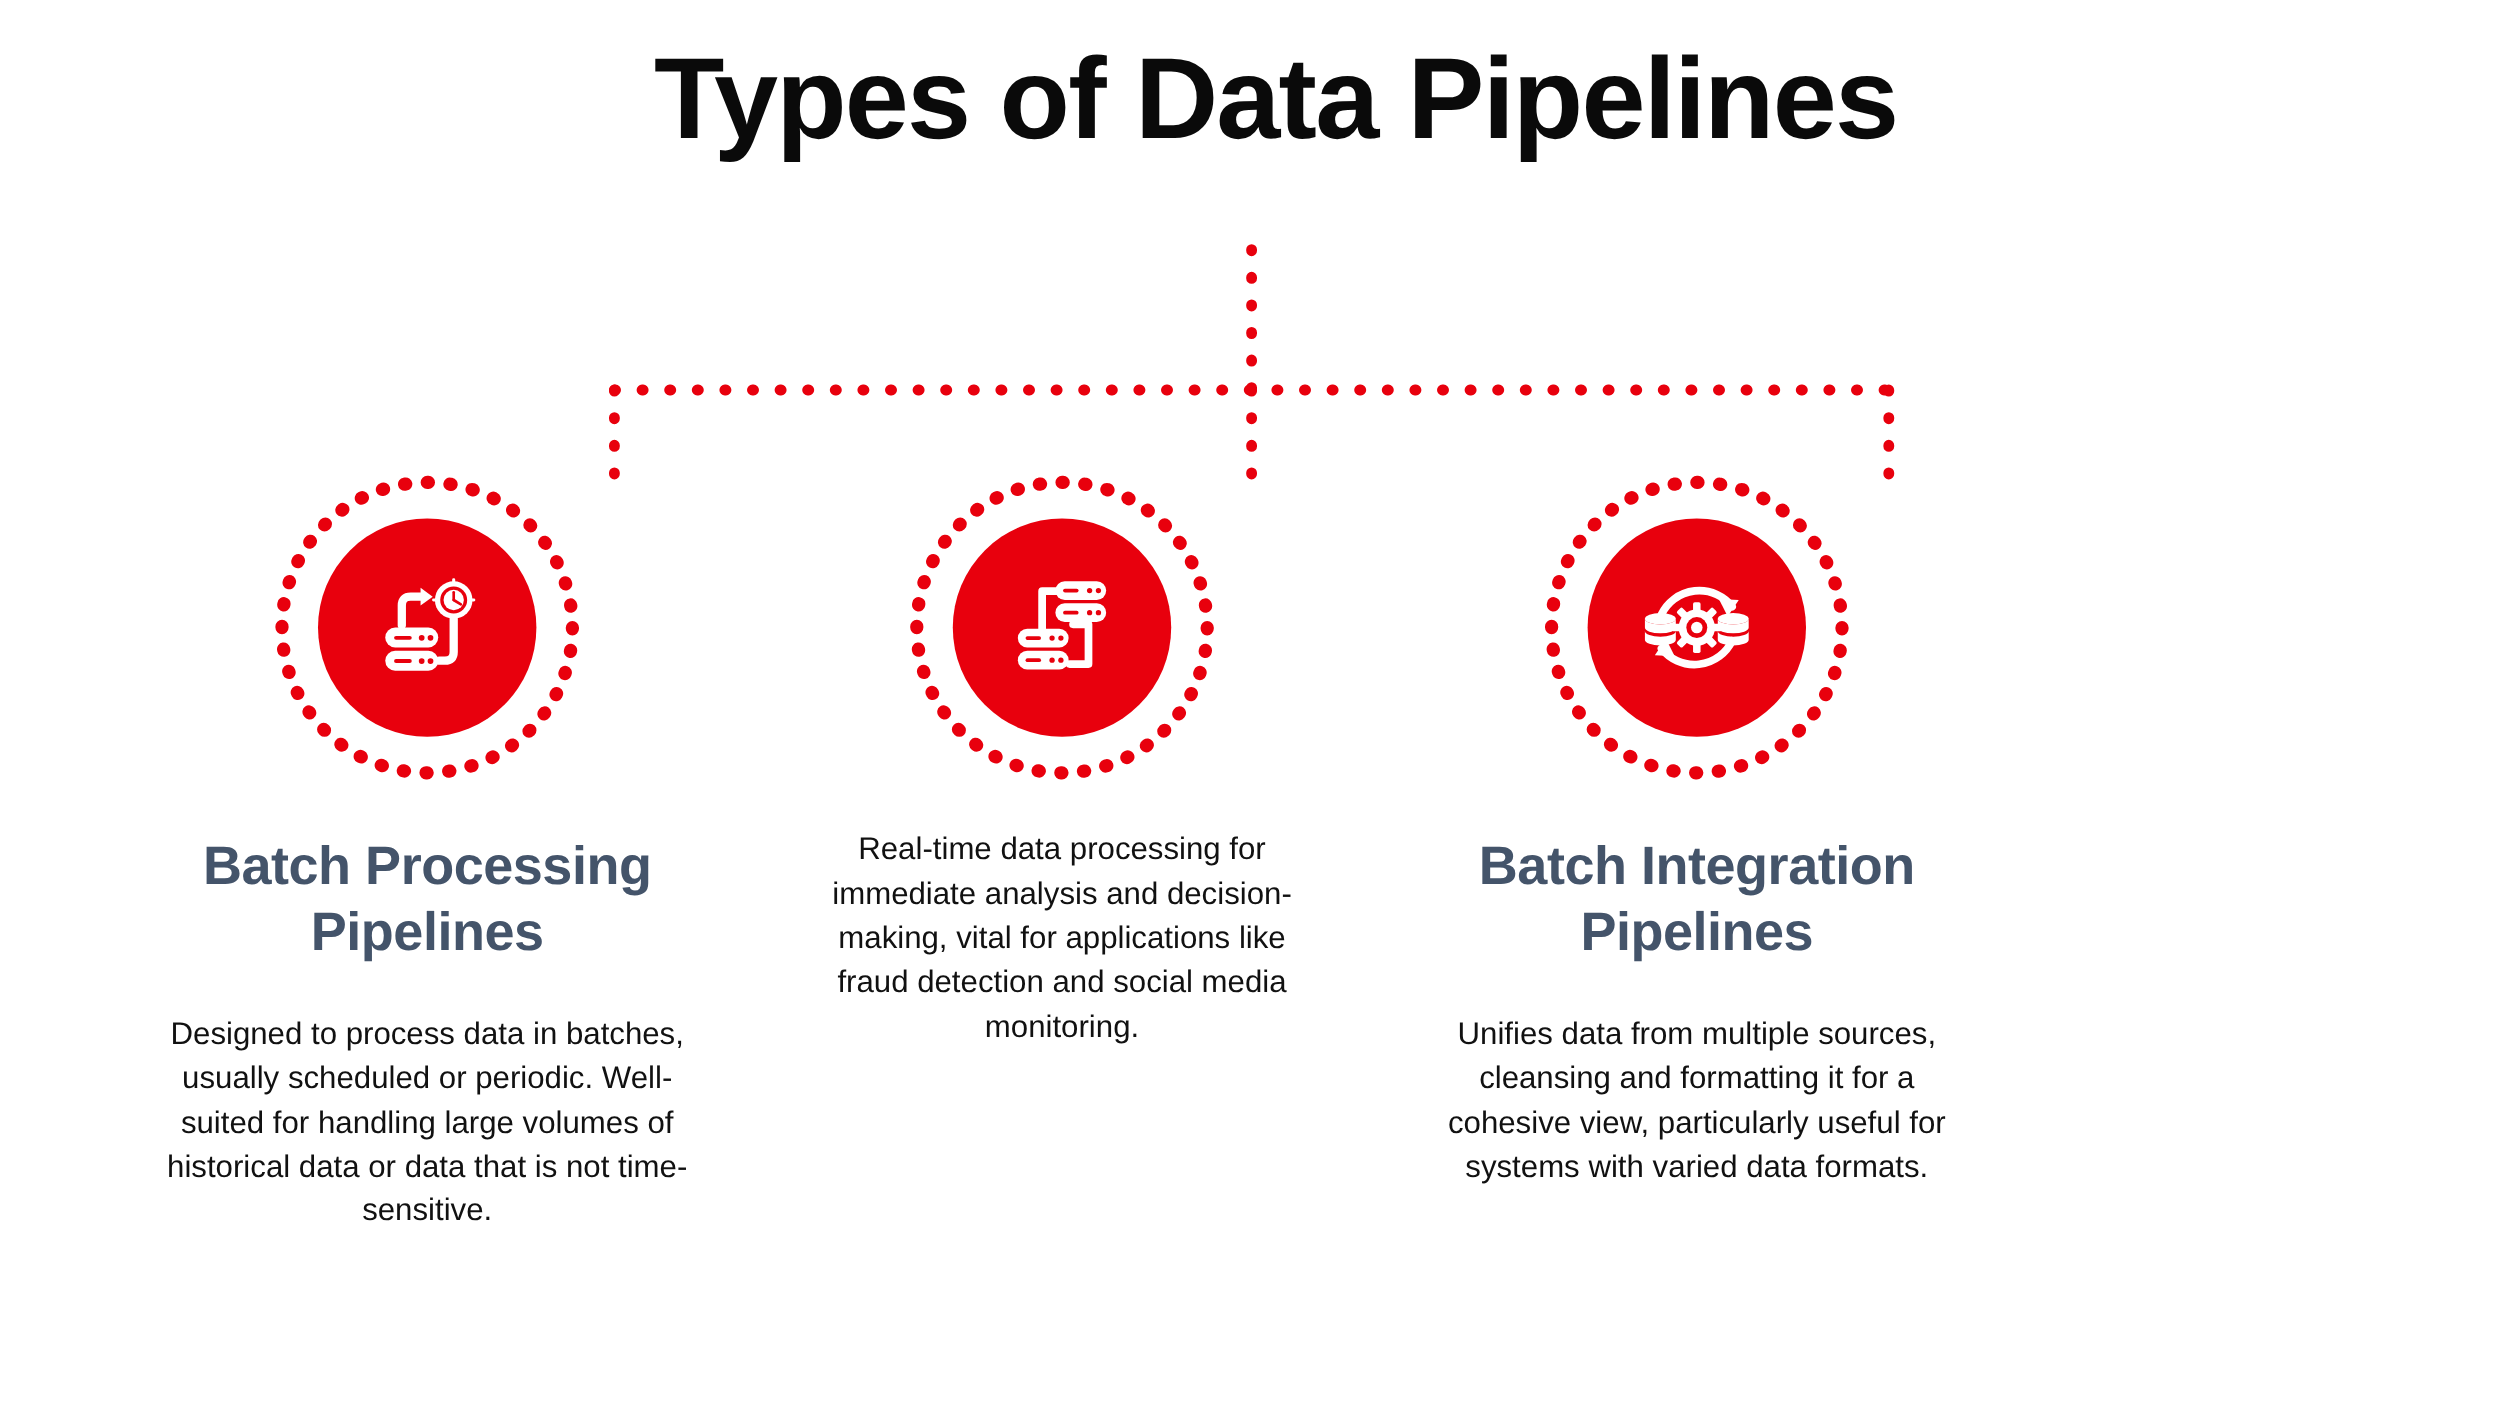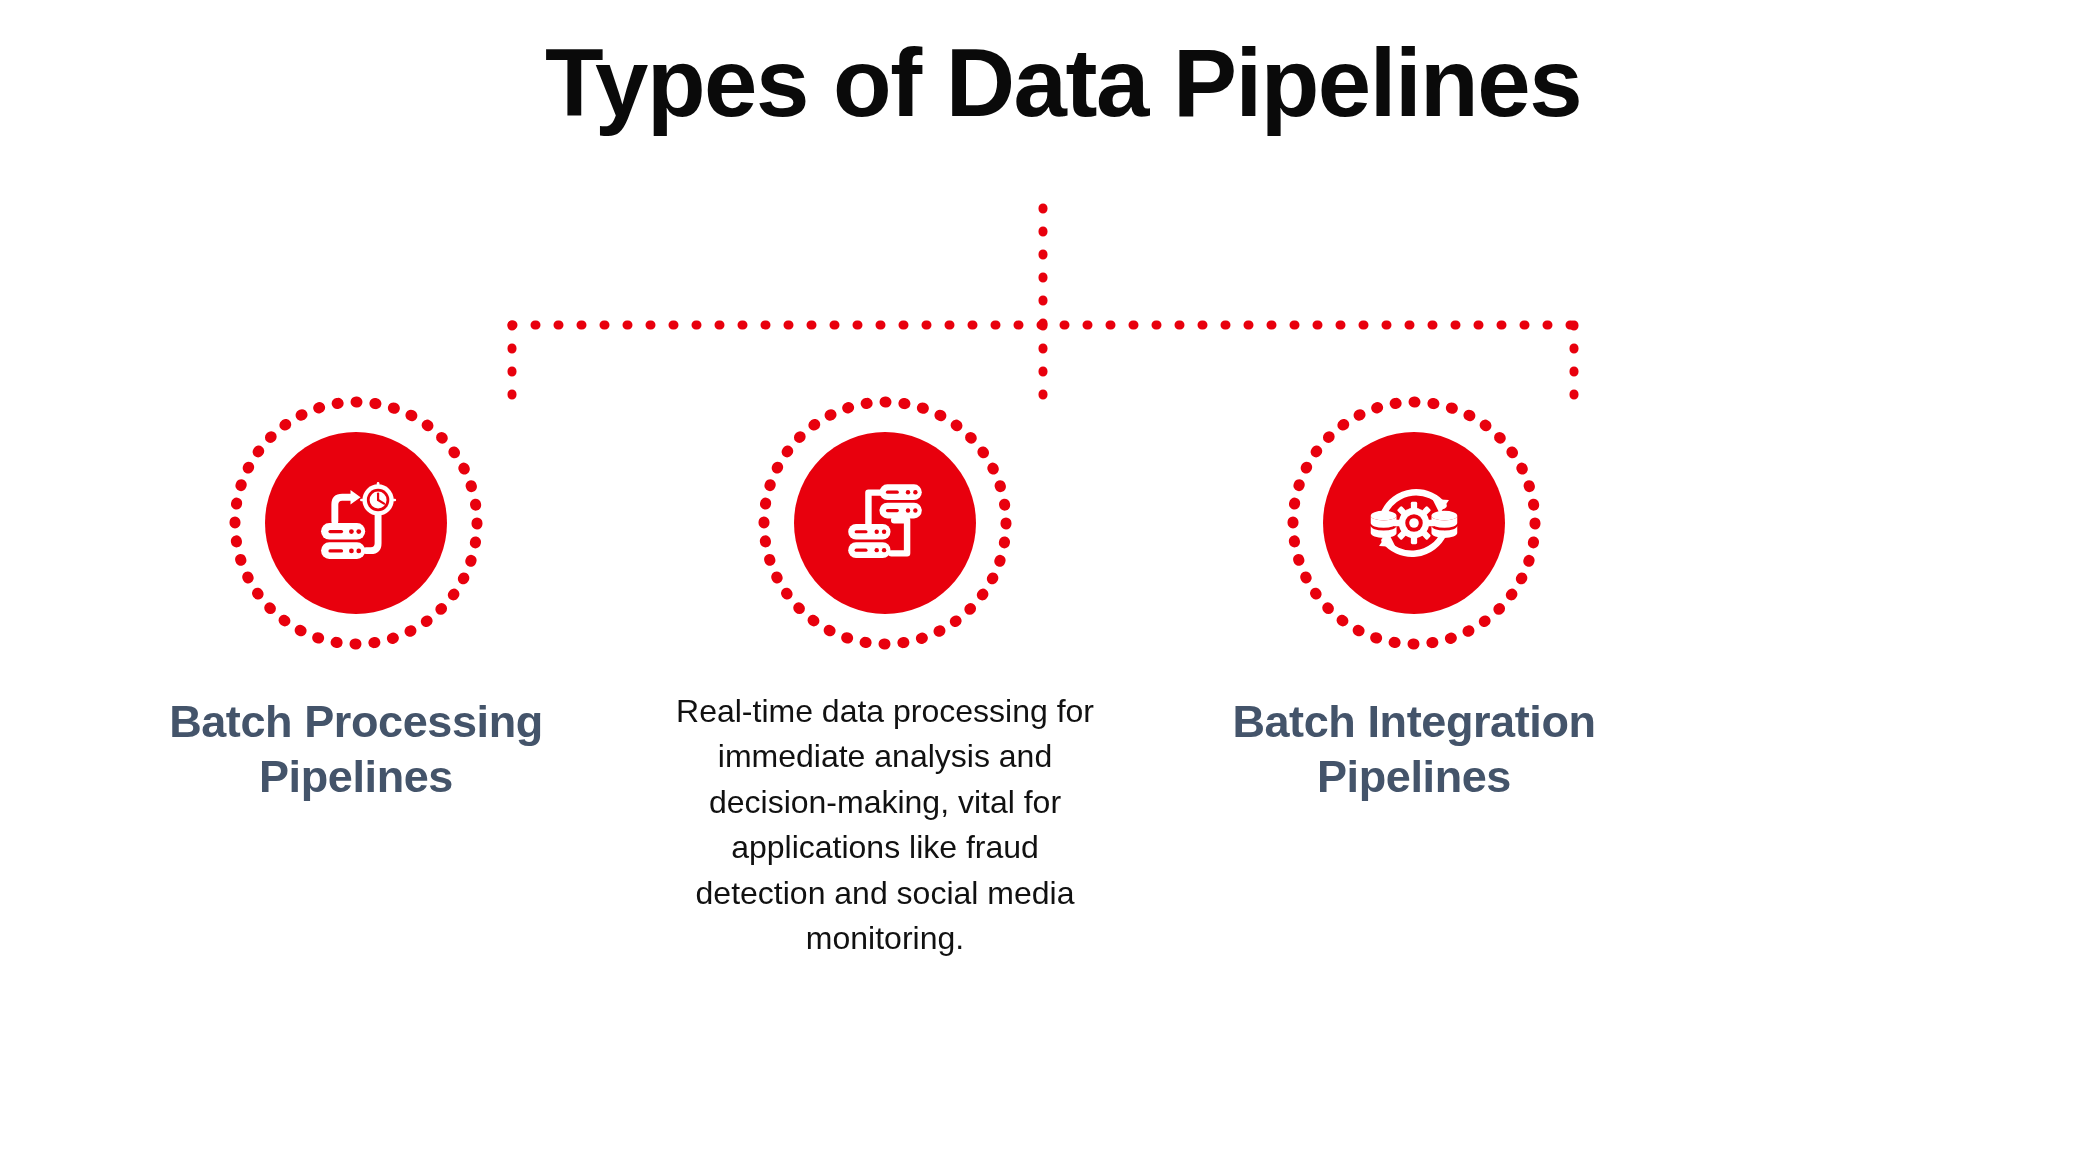--- a/index.html
+++ b/index.html
@@ -113,21 +113,21 @@
     letter-spacing: -0.4px;
     color: #44546A;
     text-align: center;
     max-width: 470px;
   }
 
   
   .card-body {
     margin-top: 38px;
     font-family: "Liberation Sans", sans-serif;
-    font-size: 32px;
+    font-size: 26px;
     font-weight: 400;
     line-height: 1.42;
     color: #111111;
     text-align: center;
     max-width: 450px;
   }
 
   .col-1 .card-body { max-width: 460px; }
   .col-2 .card-body { max-width: 430px; }
   .col-3 .card-body { max-width: 440px; }
@@ -190,20 +190,21 @@
             <rect x="54.4" y="23.6" width="5" height="2.8" rx="1.3"></rect>
             <rect x="88.6" y="23.6" width="5" height="2.8" rx="1.3"></rect>
 
             <path d="M74 42 L74 72 Q74 80 66 80 L61 80" fill="none" stroke="#ffffff" stroke-width="7.5" stroke-linecap="round" stroke-linejoin="round"></path>
           </svg>
         </div>
       </div>
 
       <div class="card-heading">Batch Processing Pipelines</div>
 
+      <div class="card-body">Designed to process data in batches, usually scheduled or periodic. Well-suited for handling large volumes of historical data or data that is not time-sensitive.</div>
     </div>
 
     <div class="column col-2">
 
       <div class="badge">
         <svg class="badge-ring" viewBox="0 0 256 256" xmlns="http://www.w3.org/2000/svg">
           <circle cx="128" cy="128" r="121" fill="none" stroke="#E8000D" stroke-width="11" stroke-linecap="round" stroke-dasharray="1 18"></circle>
         </svg>
         <div class="badge-disc">
           <svg class="badge-icon" viewBox="0 0 100 100" xmlns="http://www.w3.org/2000/svg" fill="#ffffff">
@@ -276,16 +277,17 @@
               <circle cx="0" cy="0" r="16.5"></circle>
               <circle cx="0" cy="0" r="9.5" fill="#E8000D"></circle>
               <circle cx="0" cy="0" r="5.2"></circle>
             </g>
           </svg>
         </div>
       </div>
 
       <div class="card-heading">Batch Integration Pipelines</div>
 
+      <div class="card-body">Unifies data from multiple sources, cleansing and formatting it for a cohesive view, particularly useful for systems with varied data formats.</div>
     </div>
 
   </div>
 </div>
 
 </body></html>

